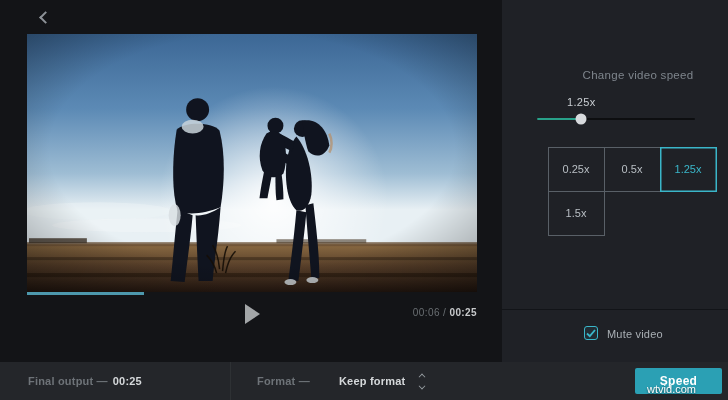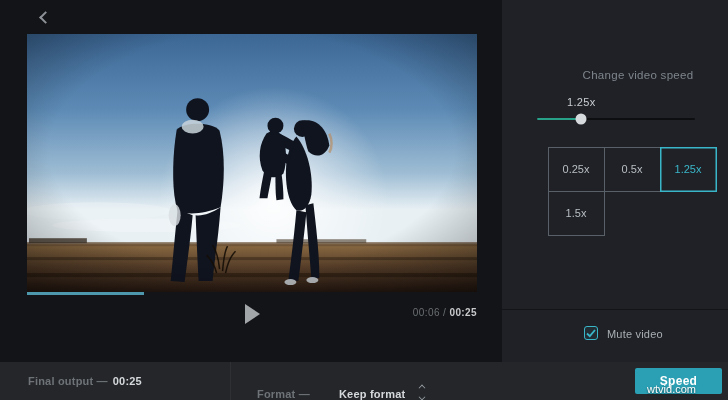--- a/index.html
+++ b/index.html
@@ -41,21 +41,21 @@
   .mute-row{position:absolute;left:82px;top:326px;display:flex;align-items:flex-end;gap:9px;}
   .mute-checkbox{width:14px;height:14px;border:1.5px solid var(--teal-sel);border-radius:3px;background:rgba(58,182,201,.08);display:flex;align-items:center;justify-content:center;cursor:pointer;}
   .mute-checkbox svg{display:none;}
   .mute-checkbox.checked svg{display:block;}
   .mute-label{font-size:11px;color:#a9afb4;letter-spacing:.2px;}
 
   
   .bottom-bar{position:absolute;left:0;top:362px;width:728px;height:38px;background:var(--bar-bg);}
   .bar-group{position:absolute;top:0;height:100%;display:flex;align-items:center;font-size:11px;letter-spacing:.2px;}
   .final-output-group{left:28px;}
-  .format-group{left:257px;gap:6px;align-items:flex-end;}
+  .format-group{left:257px;gap:6px;}
   .bar-dim{color:var(--dim-text);font-weight:bold;}
   .bar-value{color:var(--bright-text);font-weight:bold;margin-left:5px;}
   .format-value{color:var(--bright-text);font-weight:bold;margin-left:23px;}
   .bar-divider{position:absolute;left:230px;top:0;width:1px;height:38px;background:#2e3134;}
   .updown-icon{display:inline-flex;flex-direction:column;gap:3px;margin-left:8px;}
   .updown-icon i{display:block;width:6px;height:6px;border-left:1.5px solid #9aa0a5;border-top:1.5px solid #9aa0a5;}
   .updown-icon .up{transform:rotate(45deg) scale(.8);}
   .updown-icon .down{transform:rotate(225deg) scale(.8);}
   .speed-button{position:absolute;right:6px;top:6px;width:87px;height:26px;background:var(--teal);border:none;border-radius:2px;color:#fff;font-size:12px;font-weight:bold;font-family:"Liberation Sans",sans-serif;letter-spacing:.3px;cursor:pointer;margin-left:36px;}
 

